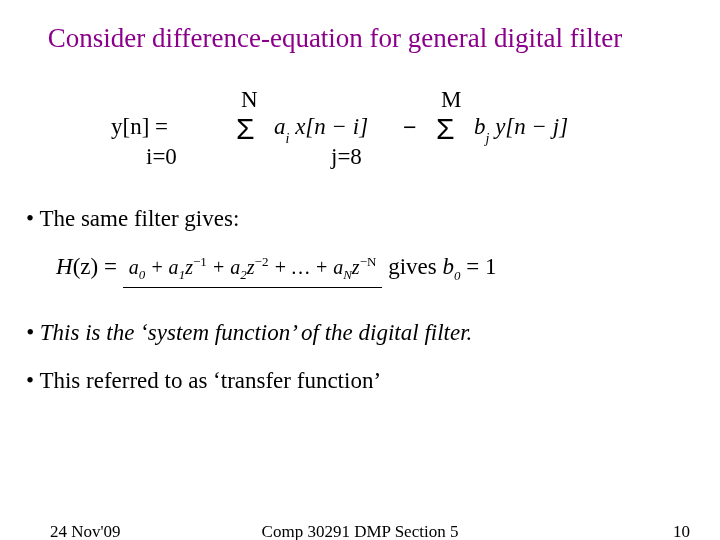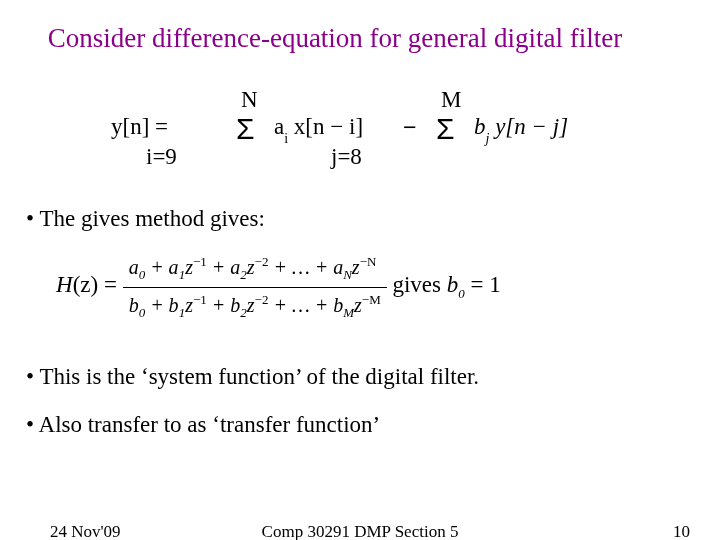--- a/index.html
+++ b/index.html
@@ -58,21 +58,21 @@
   .bullet { margin: 22px 0 10px 0; }
   .eq2 {
     margin: 18px 0 18px 30px;
     font-style: italic;
     font-size: 23px;
     white-space: nowrap;
   }
   .frac {
     display: inline-block;
     vertical-align: middle;
-    text-align: left;
+    text-align: center;
     font-style: italic;
   }
   .num, .den {
     display: block;
     padding: 4px 6px;
     font-size: 20px;
   }
   .num { border-bottom: 1.5px solid #000; }
   sup.p { font-size: 13px; font-style: normal; }
   .footer {
@@ -98,55 +98,52 @@
   <div class="body">
 
     <div class="eq1">
       <div class="row-top">
         <span class="seg" style="left:215px;">N</span>
         <span class="seg" style="left:415px;">M</span>
       </div>
       <div class="row-mid">
         <span class="seg" style="left:85px;text-align:right;">y[n]    =</span>
         <span class="seg sigma sym" style="left:210px;">Σ</span>
-        <span class="seg" style="left:248px;">
+        <span class="seg" style="left:248px;font-style:italic;">
           <span>a</span><span class="sub">i</span><span> x[n − i]</span>
         </span>
         <span class="seg sym" style="left:377px;">−</span>
         <span class="seg sigma sym" style="left:410px;">Σ</span>
         <span class="seg" style="left:448px;font-style:italic;">
           <span>b</span><span class="sub">j</span><span> y[n − j]</span>
         </span>
       </div>
       <div class="row-bot">
-        <span class="seg" style="left:120px;">i=9</span>
+        <span class="seg" style="left:120px;">i=0</span>
         <span class="seg" style="left:305px;">j=8</span>
       </div>
     </div>
 
-    <div class="bullet">• The gives method gives:</div>
+    <div class="bullet">• The same filter gives:</div>
 
     <div class="eq2">
       <span>H</span><span style="font-style:normal;">(z) = </span>
       <span class="frac">
         <span class="num">
           <span>a</span><sub style="font-size:13px;">0</sub><span> + a</span><sub style="font-size:13px;">1</sub><span>z</span><sup class="p">−1</sup><span> + a</span><sub style="font-size:13px;">2</sub><span>z</span><sup class="p">−2</sup><span> + … + a</span><sub style="font-size:13px;">N</sub><span>z</span><sup class="p">−N</sup>
-        </span>
-        <span class="den">
-          <span>b</span><sub style="font-size:13px;">0</sub><span> + b</span><sub style="font-size:13px;">1</sub><span>z</span><sup class="p">−1</sup><span> + b</span><sub style="font-size:13px;">2</sub><span>z</span><sup class="p">−2</sup><span> + … + b</span><sub style="font-size:13px;">M</sub><span>z</span><sup class="p">−M</sup>
         </span>
       </span>
       <span style="font-style:normal;">   gives  </span>
       <span>
         <span>b</span><sub style="font-size:13px;">0</sub><span style="font-style:normal;"> = 1</span>
       </span>
     </div>
 
-    <div class="bullet" style="margin-top:40px;">• This is the ‘system function’ of the digital filter.</div>
-    <div class="bullet">• Also transfer to as ‘transfer function’</div>
+    <div class="bullet" style="margin-top:32px;font-style:italic;">• This is the ‘system function’ of the digital filter.</div>
+    <div class="bullet">• This referred to as ‘transfer function’</div>
 
   </div>
 
   <div class="footer">
     <span class="f-left">24 Nov'09</span>
     <span class="f-center">Comp 30291 DMP Section 5</span>
     <span class="f-right">10</span>
   </div>
 
 </div>

